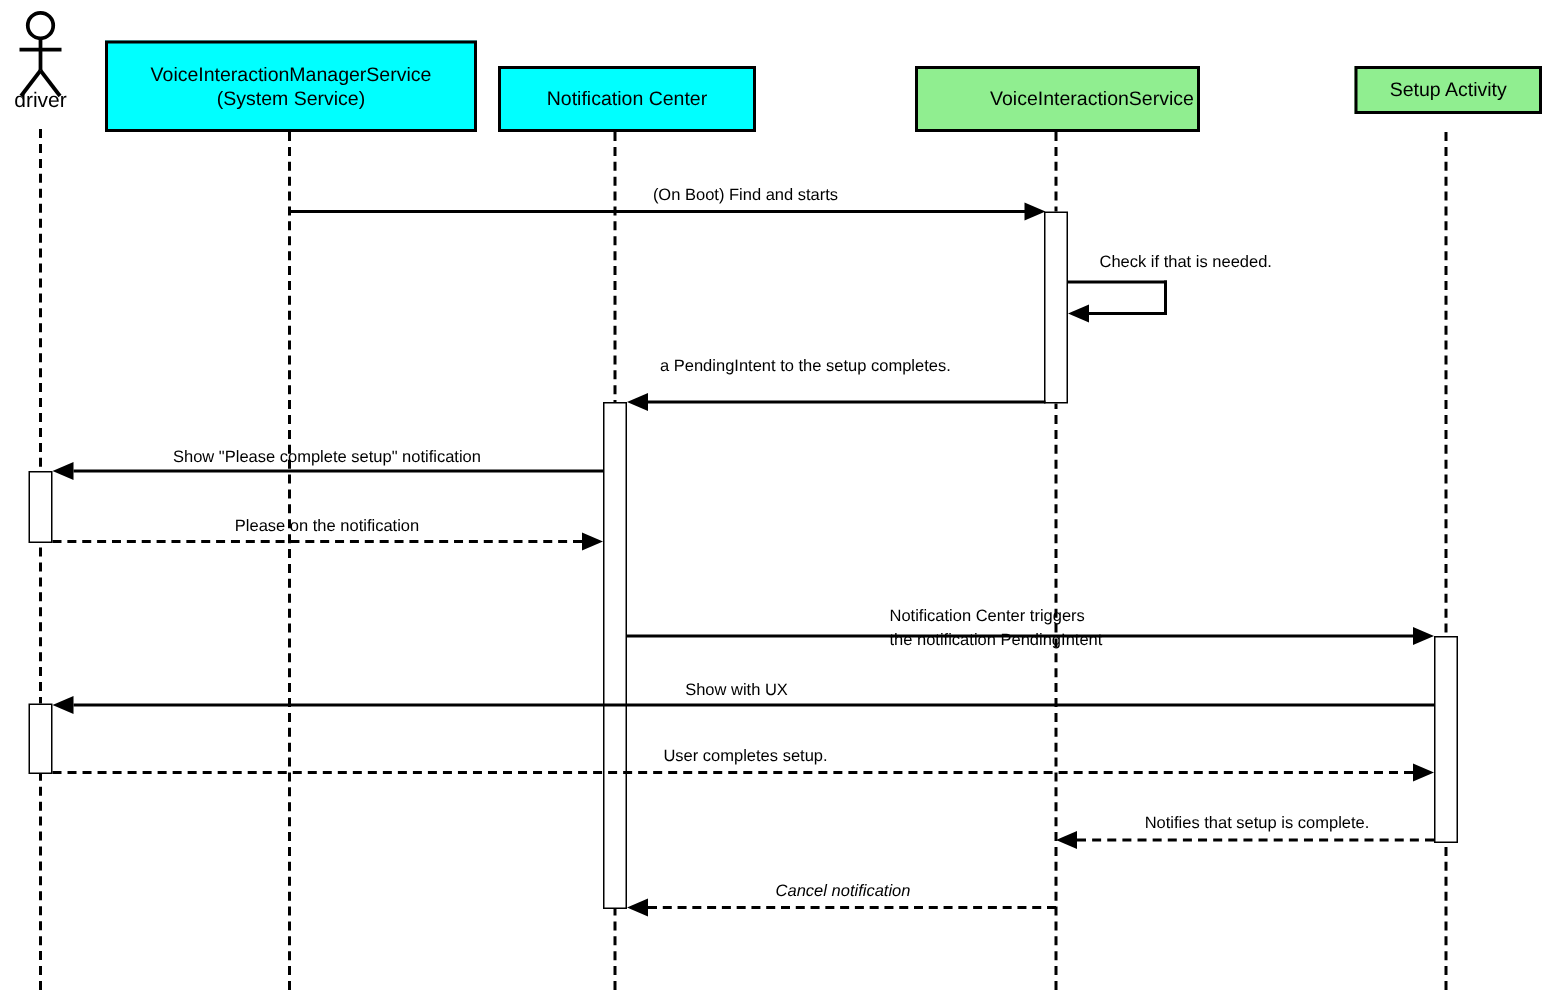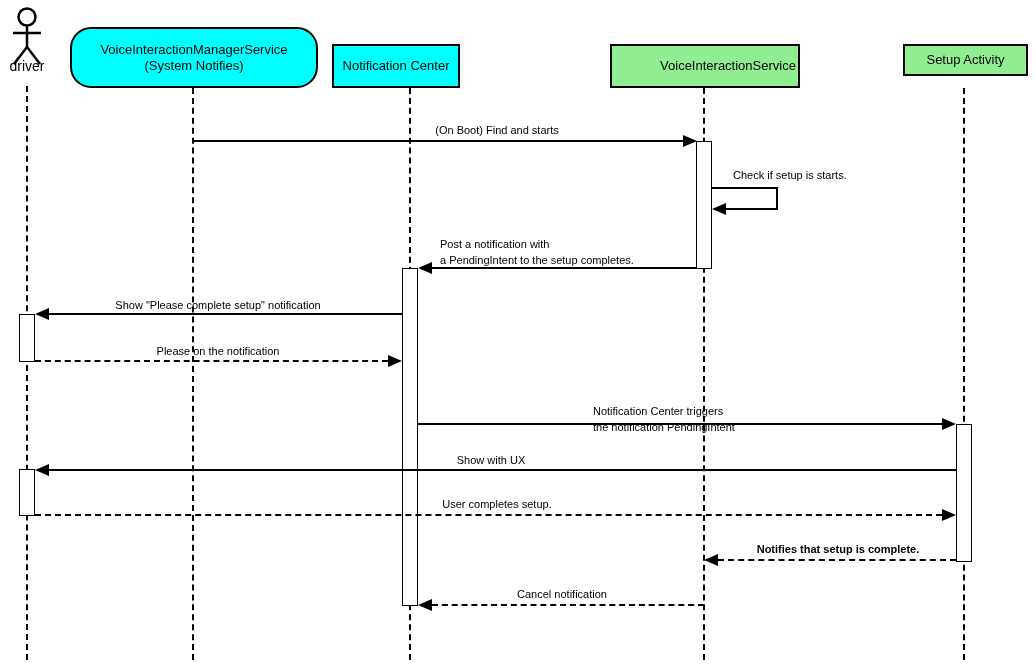--- a/index.html
+++ b/index.html
@@ -36,25 +36,25 @@
     <svg width="40" height="60" viewBox="0 0 40 60">
       <circle cx="20" cy="11" r="8.5" fill="none" stroke="#000" stroke-width="2.5"></circle>
       <line x1="20" y1="19.5" x2="20" y2="41" stroke="#000" stroke-width="2.5"></line>
       <line x1="6" y1="27" x2="34" y2="27" stroke="#000" stroke-width="2.5"></line>
       <line x1="20" y1="41" x2="7" y2="58" stroke="#000" stroke-width="2.5"></line>
       <line x1="20" y1="41" x2="33" y2="58" stroke="#000" stroke-width="2.5"></line>
     </svg>
   </div>
   <div class="actor-label" style="left:27px;top:58px;">driver</div>
 
-  <div class="pbox system" style="left:70px;top:27px;width:248px;height:61px;border-radius:21px;">
+  <div class="pbox system" style="left:70px;top:27px;width:248px;height:61px;">
     <span>VoiceInteractionManagerService</span>
-    <span>(System Notifies)</span>
+    <span>(System Service)</span>
   </div>
-  <div class="pbox system" style="left:332px;top:44px;width:128px;height:44px;align-items:center;">
+  <div class="pbox system" style="left:332px;top:44px;width:172px;height:44px;align-items:center;">
     <span>Notification Center</span>
   </div>
   <div class="pbox service" style="left:610px;top:44px;width:190px;height:44px;padding-left:46px;">
     <span>VoiceInteractionService</span>
   </div>
   <div class="pbox service" style="left:903px;top:44px;width:125px;height:32px;">
     <span>Setup Activity</span>
   </div>
 
   <div class="lifeline" style="left:26px;top:86px;height:574px;"></div>
@@ -70,26 +70,25 @@
   <div class="activation" style="left:956px;top:424px;height:138px;"></div>
 
   <div class="mline" style="left:193px;top:140px;width:491px;"></div>
   <div class="head right" style="left:683px;top:135px;"></div>
   <div class="mlabel centered" style="left:497px;top:122px;">(On Boot) Find and starts</div>
 
   <div class="mline" style="left:712px;top:187px;width:66px;"></div>
   <div class="vline" style="left:776px;top:187px;height:23px;"></div>
   <div class="mline" style="left:726px;top:208px;width:52px;"></div>
   <div class="head left" style="left:712px;top:203px;"></div>
-  <div class="mlabel" style="left:733px;top:167px;">Check if setup is starts.</div>
+  <div class="mlabel" style="left:733px;top:167px;">Check if that is needed.</div>
 
   <div class="mline" style="left:432px;top:267px;width:265px;"></div>
   <div class="head left" style="left:418px;top:262px;"></div>
   <div class="mlabel" style="left:440px;top:236px;">
-    <div>Post a notification with</div>
     <div>a PendingIntent to the setup completes.</div>
   </div>
 
   <div class="mline" style="left:49px;top:313px;width:353px;"></div>
   <div class="head left" style="left:35px;top:308px;"></div>
   <div class="mlabel centered" style="left:218px;top:297px;">Show "Please complete setup" notification</div>
 
   <div class="mline dashed" style="left:35px;top:360px;width:353px;"></div>
   <div class="head right" style="left:388px;top:355px;"></div>
   <div class="mlabel centered" style="left:218px;top:343px;">Please on the notification</div>
@@ -104,19 +103,19 @@
   <div class="mline" style="left:49px;top:469px;width:907px;"></div>
   <div class="head left" style="left:35px;top:464px;"></div>
   <div class="mlabel centered" style="left:491px;top:452px;">Show with UX</div>
 
   <div class="mline dashed" style="left:35px;top:514px;width:907px;"></div>
   <div class="head right" style="left:942px;top:509px;"></div>
   <div class="mlabel centered" style="left:497px;top:496px;">User completes setup.</div>
 
   <div class="mline dashed" style="left:718px;top:559px;width:238px;"></div>
   <div class="head left" style="left:704px;top:554px;"></div>
-  <div class="mlabel centered" style="left:838px;top:541px;font-weight:bold;">Notifies that setup is complete.</div>
+  <div class="mlabel centered" style="left:838px;top:541px;">Notifies that setup is complete.</div>
 
   <div class="mline dashed" style="left:432px;top:604px;width:272px;"></div>
   <div class="head left" style="left:418px;top:599px;"></div>
-  <div class="mlabel centered" style="left:562px;top:586px;">Cancel notification</div>
+  <div class="mlabel centered" style="left:562px;top:586px;font-style:italic;">Cancel notification</div>
 
 </div>
 
 </body></html>

